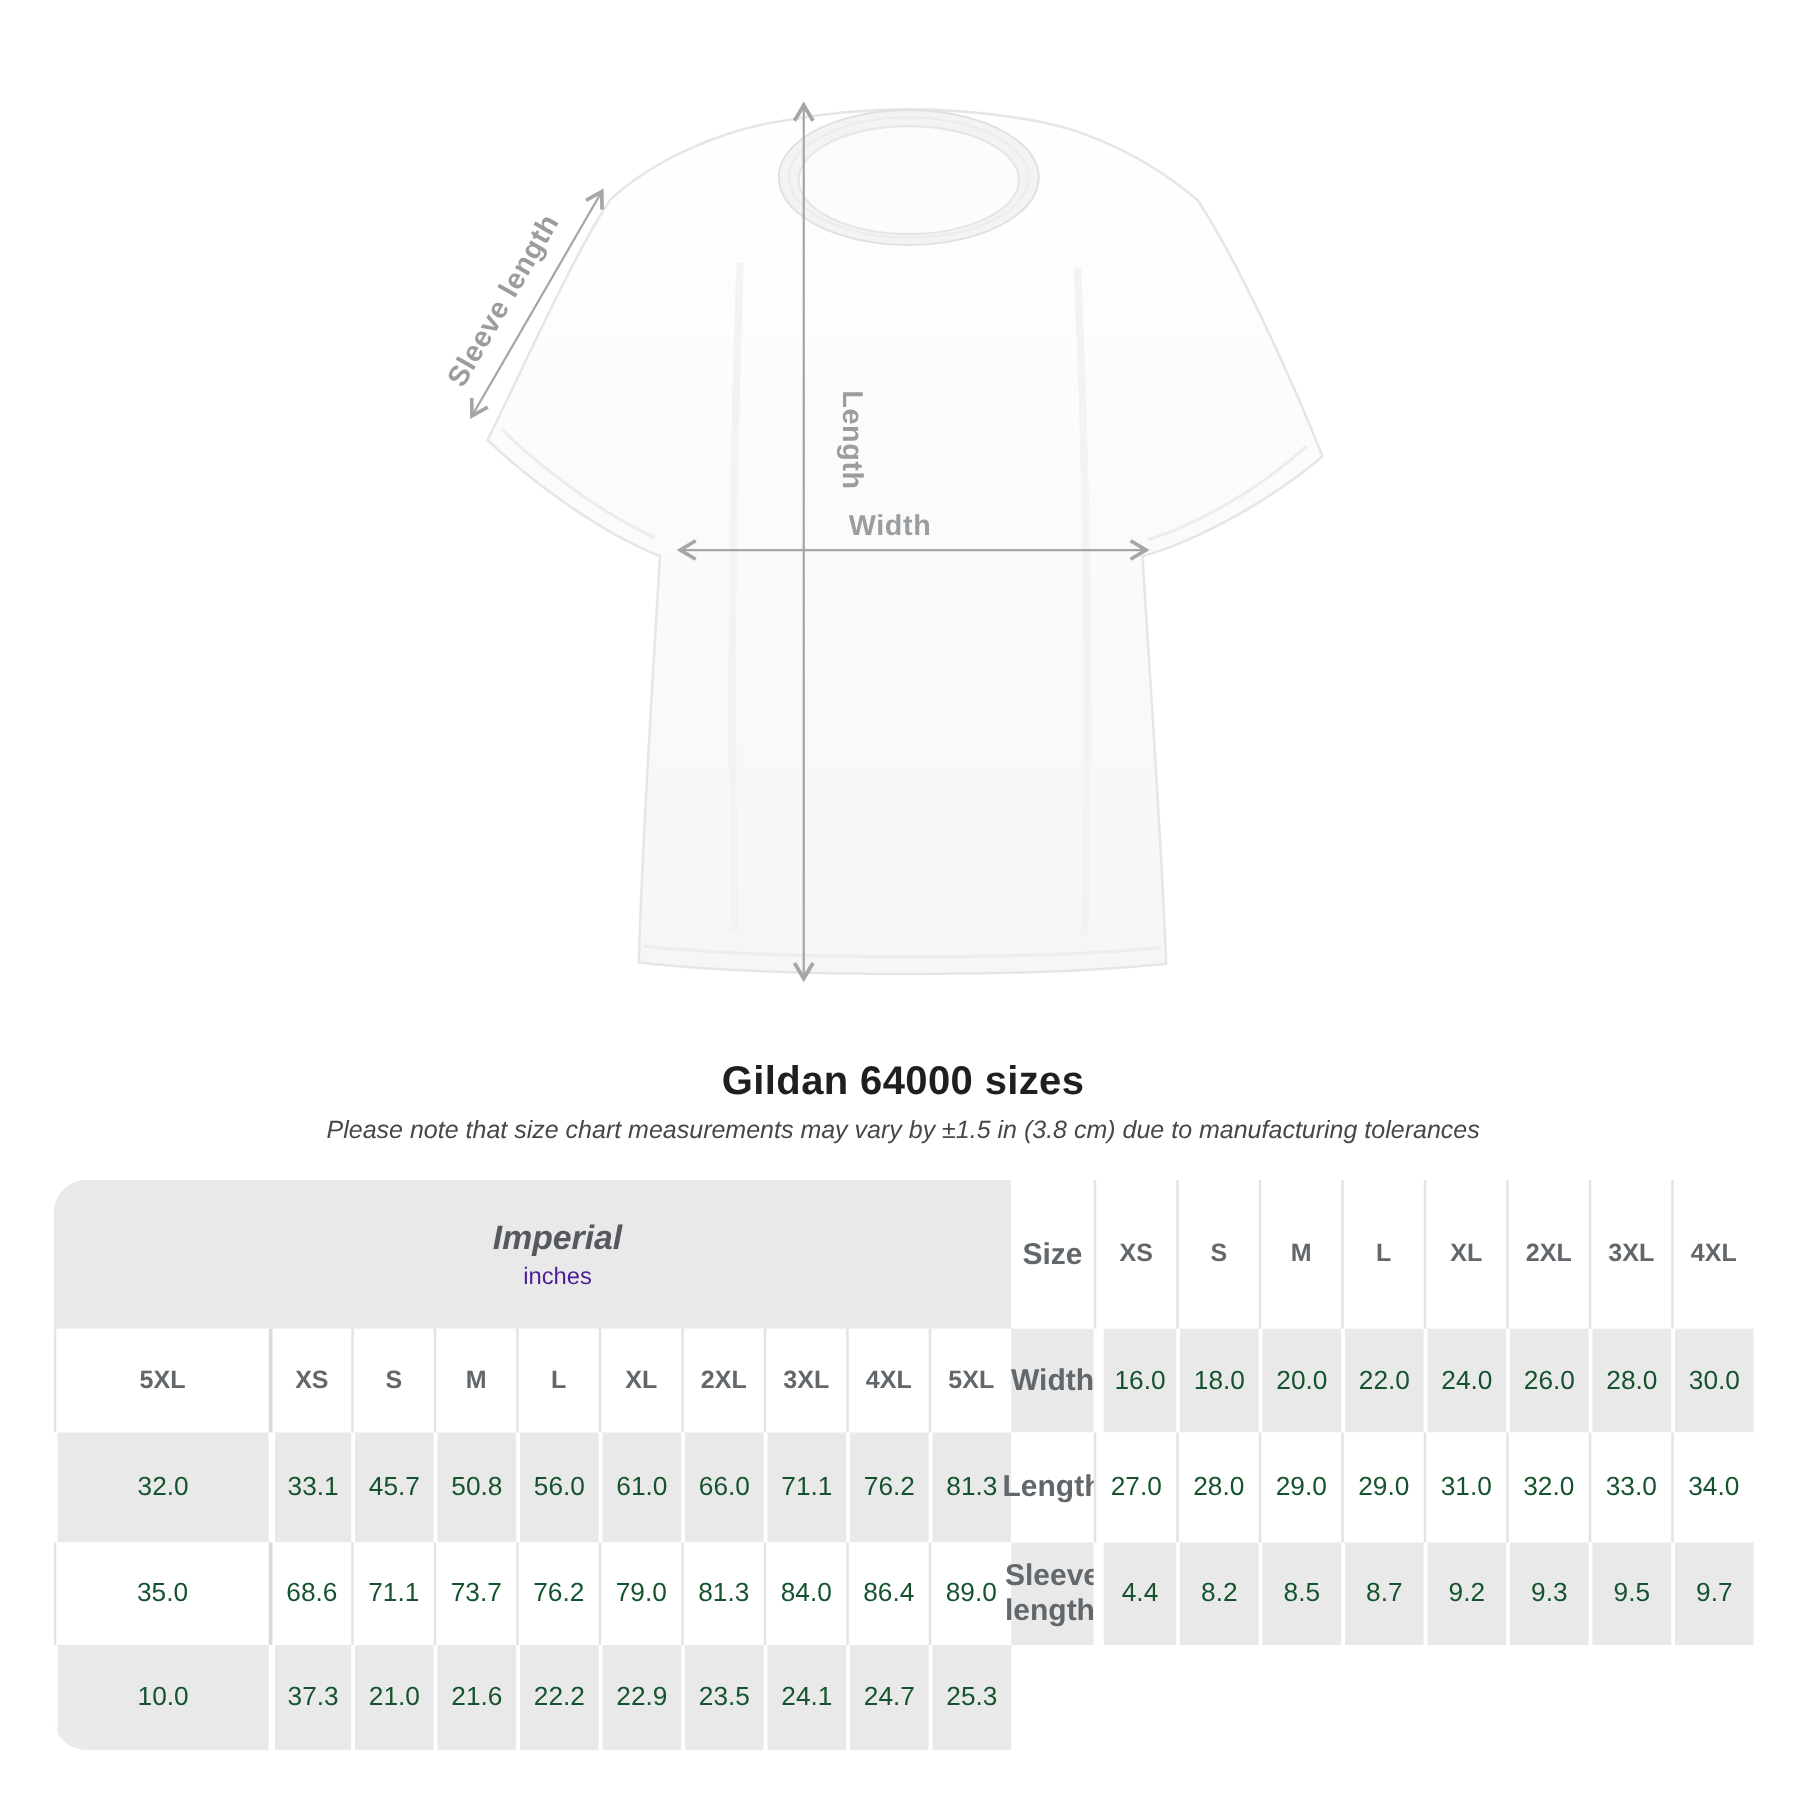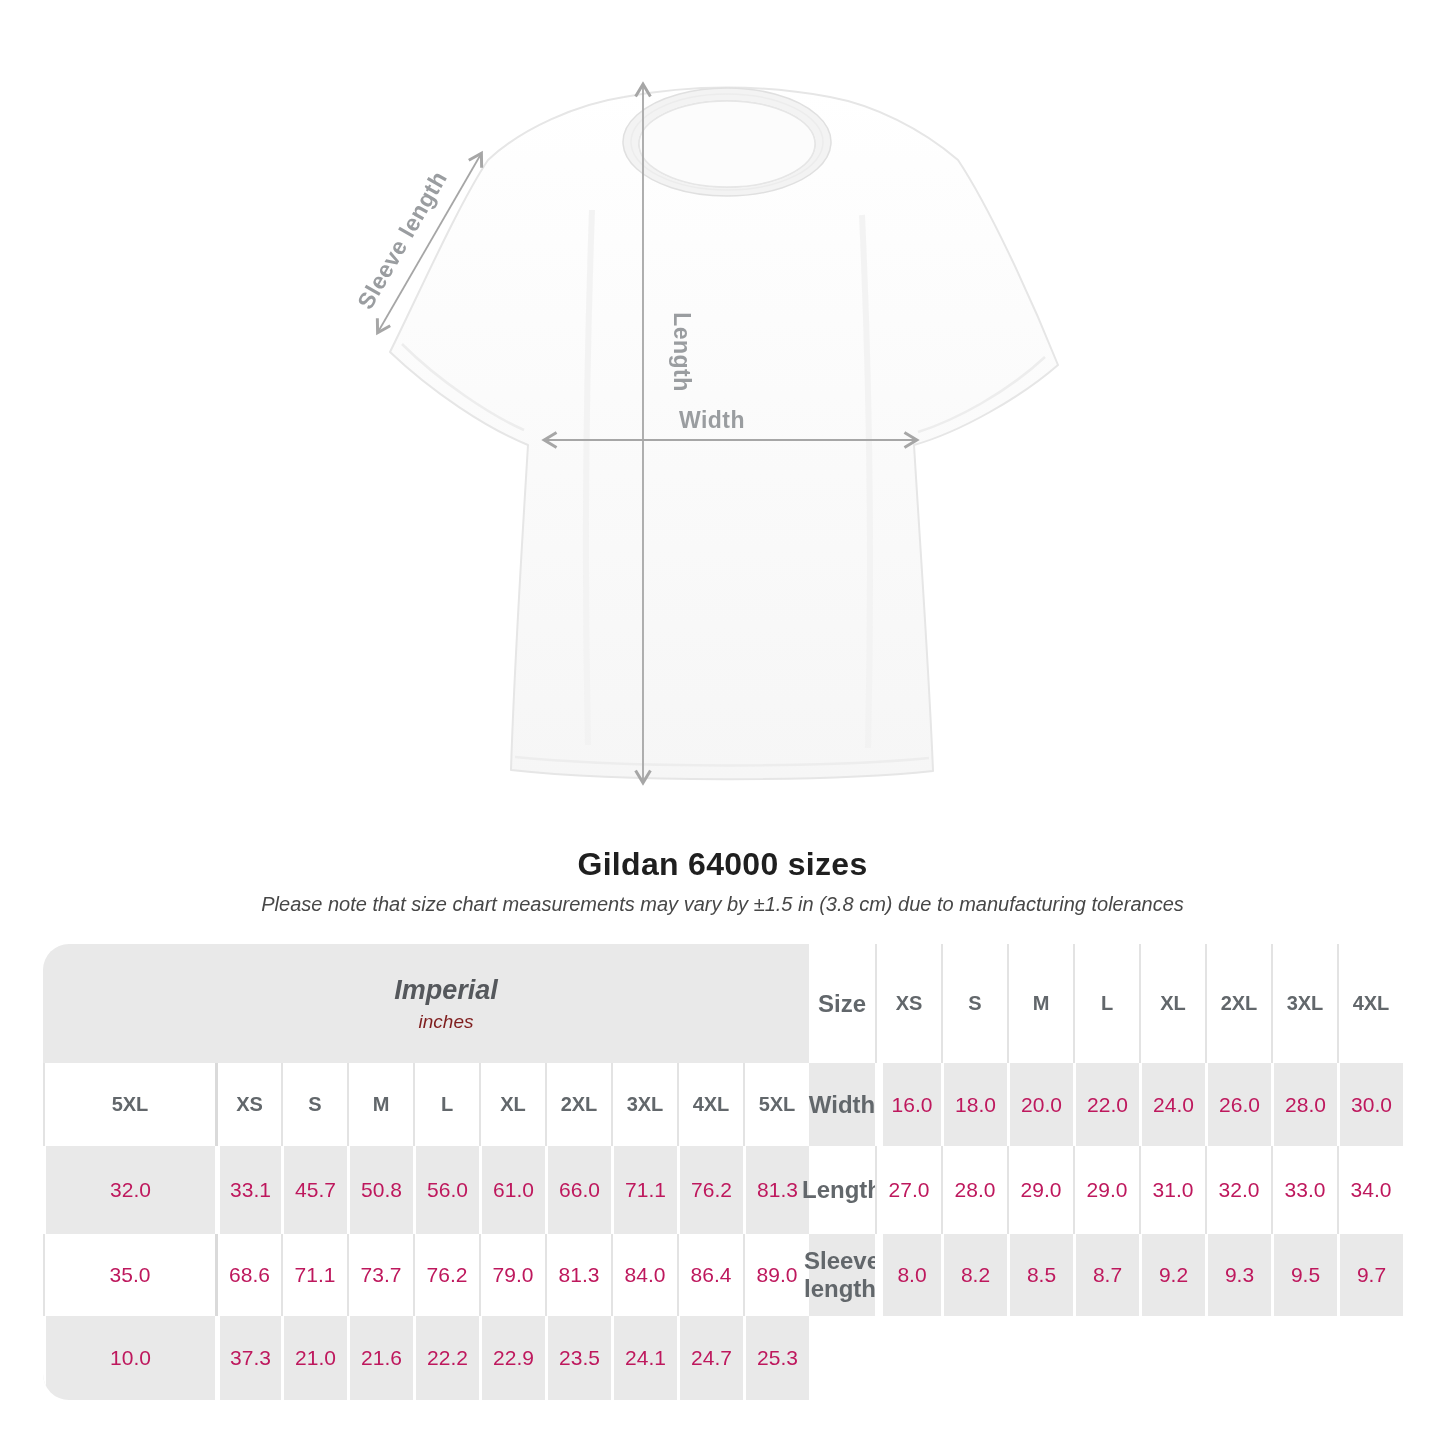--- a/index.html
+++ b/index.html
@@ -19,26 +19,26 @@
     position:absolute;left:43px;top:944px;width:1360px;height:456px;
     display:grid;grid-template-columns:172px repeat(18,1fr);
     grid-template-rows:119px 83px 88px 82px 84px;
     border-radius:26px;overflow:hidden;background:#ffffff;
   }
   .cell{display:flex;align-items:center;justify-content:center;min-width:0;}
   .band{background:#e9e9e9;}
   .head{flex-direction:column;gap:5px;}
   .head-imperial{padding-left:40px;}
   .g-title{font-size:27px;font-weight:bold;font-style:italic;color:#55585c;}
-  .g-unit{font-size:19px;font-style:italic;color:#7f1d1d;}
+  .g-unit{font-size:19px;color:#4c1d95;}
   .r-gray{background:#e9e9e9;}
   .r-white{background:#ffffff;}
   .label-cell{font-weight:bold;font-size:24px;color:#62676b;}
   .sizehead{font-weight:bold;font-size:20px;color:#62676b;}
-  .num{font-size:21px;color:#be185d;}
+  .num{font-size:21px;color:#14532d;}
   .cell.sep,.cell.sep-label,.cell.sep-group{border-left-style:solid;}
   .r-white.sep{border-left-width:2px;border-left-color:#e3e3e3;}
   .r-white.sep-label{border-left-width:2px;border-left-color:#e3e3e3;}
   .r-white.sep-group{border-left-width:3px;border-left-color:#dadada;}
   .r-gray.sep{border-left-width:3px;border-left-color:#ffffff;}
   .r-gray.sep-label{border-left-width:8px;border-left-color:#ffffff;}
   .r-gray.sep-group{border-left-width:5px;border-left-color:#ffffff;}
 </style>
 </head>
 <body>
@@ -149,21 +149,21 @@
     <div class="cell r-white num sep-group">68.6</div>
     <div class="cell r-white num sep">71.1</div>
     <div class="cell r-white num sep">73.7</div>
     <div class="cell r-white num sep">76.2</div>
     <div class="cell r-white num sep">79.0</div>
     <div class="cell r-white num sep">81.3</div>
     <div class="cell r-white num sep">84.0</div>
     <div class="cell r-white num sep">86.4</div>
     <div class="cell r-white num sep">89.0</div>
     <div class="cell r-gray label-cell">Sleeve length</div>
-    <div class="cell r-gray num sep-label">8.0</div>
+    <div class="cell r-gray num sep-label">4.4</div>
     <div class="cell r-gray num sep">8.2</div>
     <div class="cell r-gray num sep">8.5</div>
     <div class="cell r-gray num sep">8.7</div>
     <div class="cell r-gray num sep">9.2</div>
     <div class="cell r-gray num sep">9.3</div>
     <div class="cell r-gray num sep">9.5</div>
     <div class="cell r-gray num sep">9.7</div>
     <div class="cell r-gray num sep">10.0</div>
     <div class="cell r-gray num sep-group">37.3</div>
     <div class="cell r-gray num sep">21.0</div>

